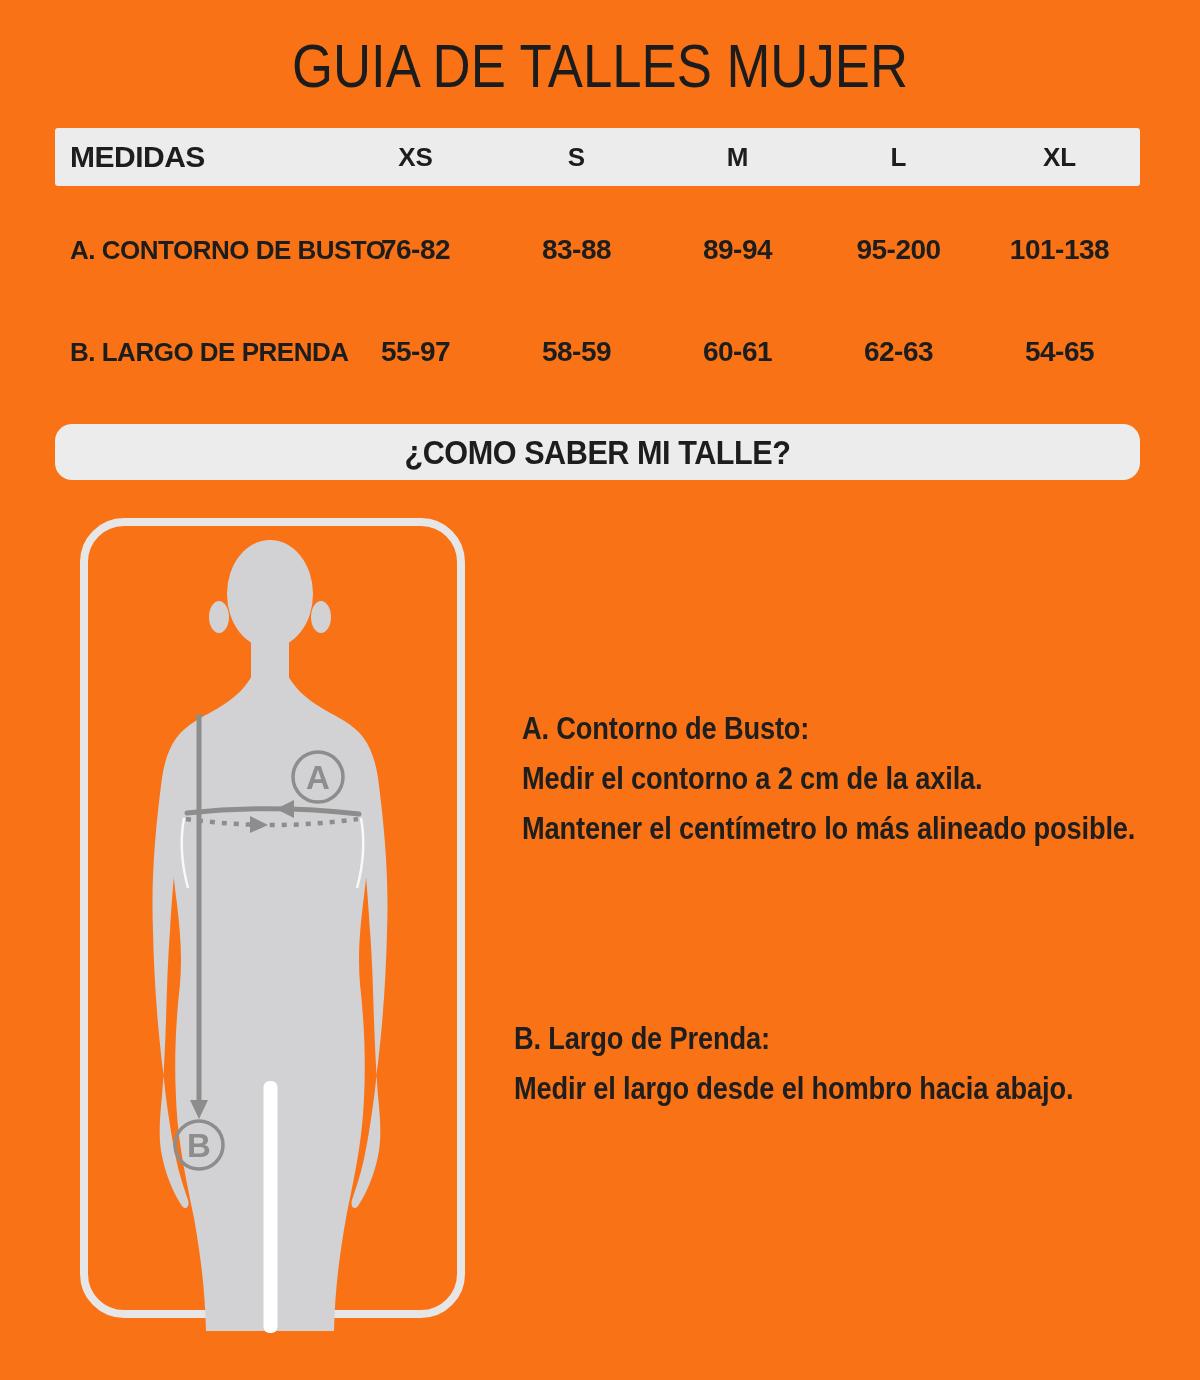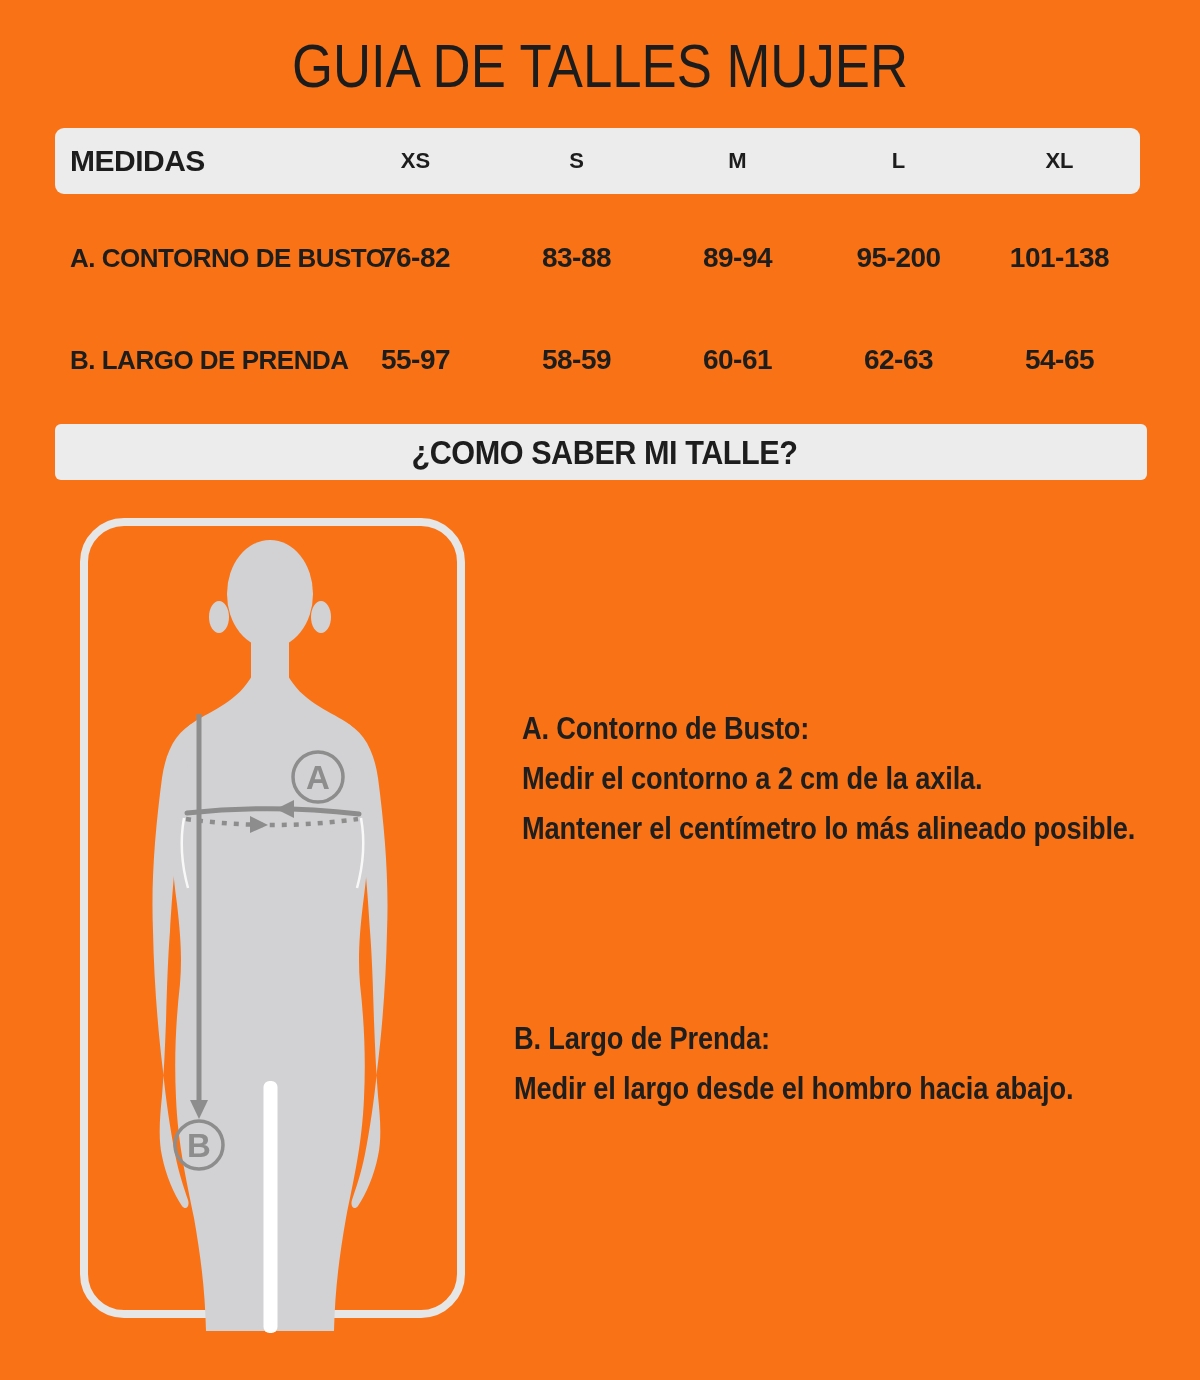--- a/index.html
+++ b/index.html
@@ -9,32 +9,32 @@
   }
   
   .main-title{
     position:absolute;top:30px;left:0;width:1200px;text-align:center;
     font-size:62px;font-weight:400;letter-spacing:0px;color:#1c1c1c;
     transform:scaleX(0.85);transform-origin:center top;white-space:nowrap;
   }
   
   .size-table{position:absolute;left:55px;top:128px;width:1085px;}
   .t-grid{display:grid;grid-template-columns:280px repeat(5,1fr);align-items:center;}
-  .t-head{height:66px;background:#ececec;border-radius:9px;}
+  .t-head{height:58px;background:#ececec;border-radius:3px;}
   .t-head .lab{padding-left:15px;font-size:30px;font-weight:700;letter-spacing:-0.5px;}
-  .t-head .sz{text-align:center;font-size:22px;font-weight:700;}
+  .t-head .sz{text-align:center;font-size:26px;font-weight:700;}
   .t-row{height:56px;}
   .t-row .lab{padding-left:15px;font-size:26px;font-weight:700;letter-spacing:-0.5px;white-space:nowrap;}
   .t-row .val{text-align:center;font-size:28px;font-weight:700;letter-spacing:-0.5px;}
   .row-a{margin-top:36px;}
   .row-b{margin-top:46px;}
   
   .section-bar{
     position:absolute;left:55px;top:424px;width:1085px;height:56px;
-    background:#ececec;border-radius:6px;display:flex;align-items:center;justify-content:center;padding-left:7px;
+    background:#ececec;border-radius:17px;display:flex;align-items:center;justify-content:center;
   }
   .section-bar .txt{
     font-size:34px;font-weight:700;letter-spacing:-0.5px;white-space:nowrap;
     transform:scaleX(0.9);transform-origin:center center;
   }
   
   .figure-panel{position:absolute;left:80px;top:518px;width:385px;height:800px;}
   .panel-frame{
     position:absolute;left:0;top:0;width:369px;height:784px;
     border:8px solid #e6e6e6;border-radius:44px;background:transparent;

